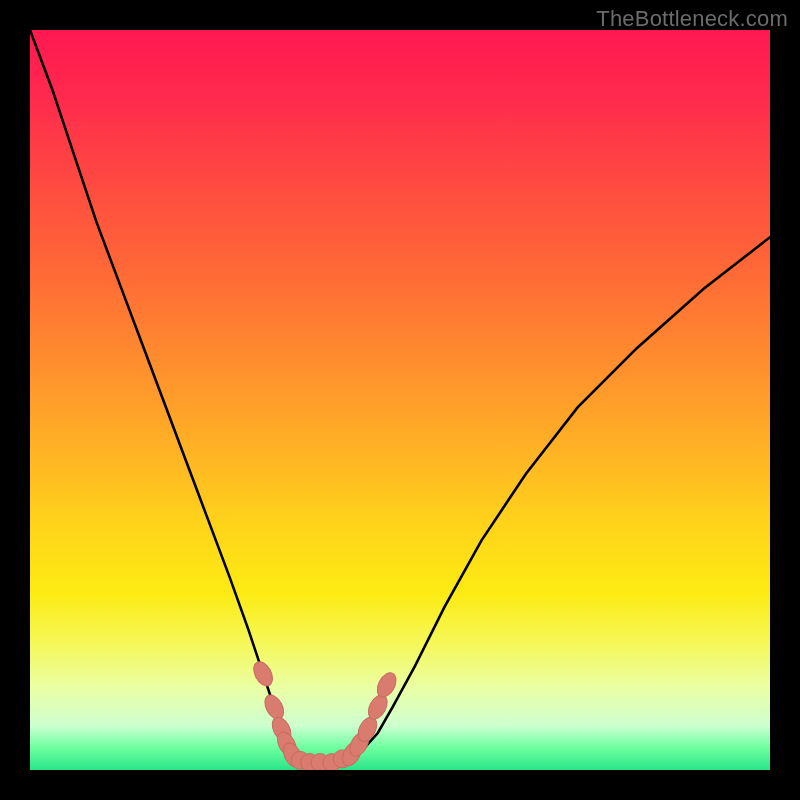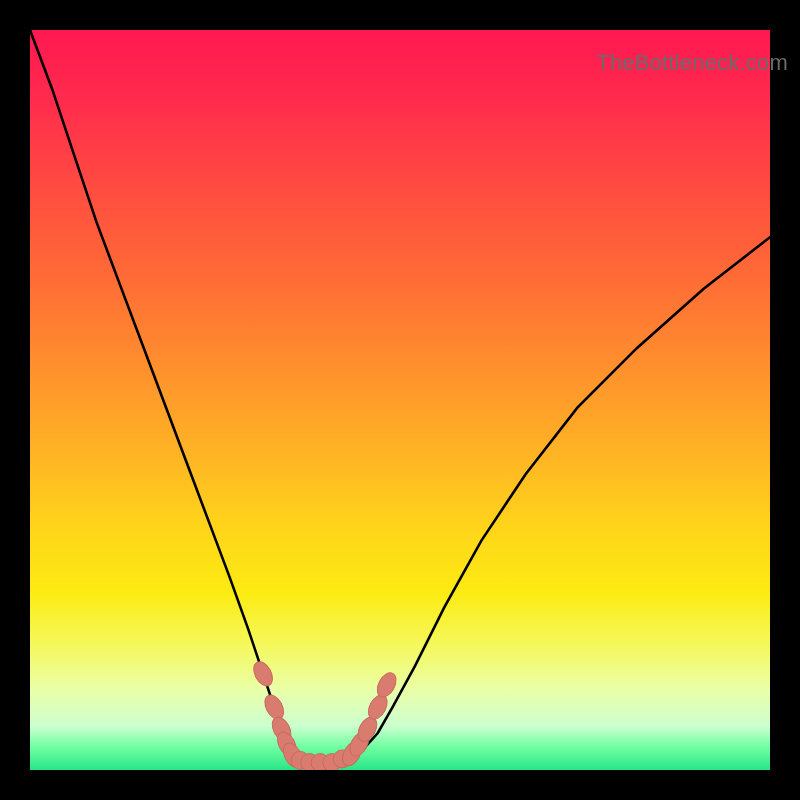--- a/index.html
+++ b/index.html
@@ -50,21 +50,20 @@
   }
   .watermark {
     position: absolute;
     top: 6px;
     right: 12px;
     color: #6b6b6b;
     font-size: 22px;
     letter-spacing: 0.2px;
     font-weight: 500;
     user-select: none;
-    margin-top: 44px;
   }
   svg.overlay {
     position: absolute;
     top: 0; left: 0;
     width: 100%;
     height: 100%;
   }
 </style>
 </head>
 <body>

